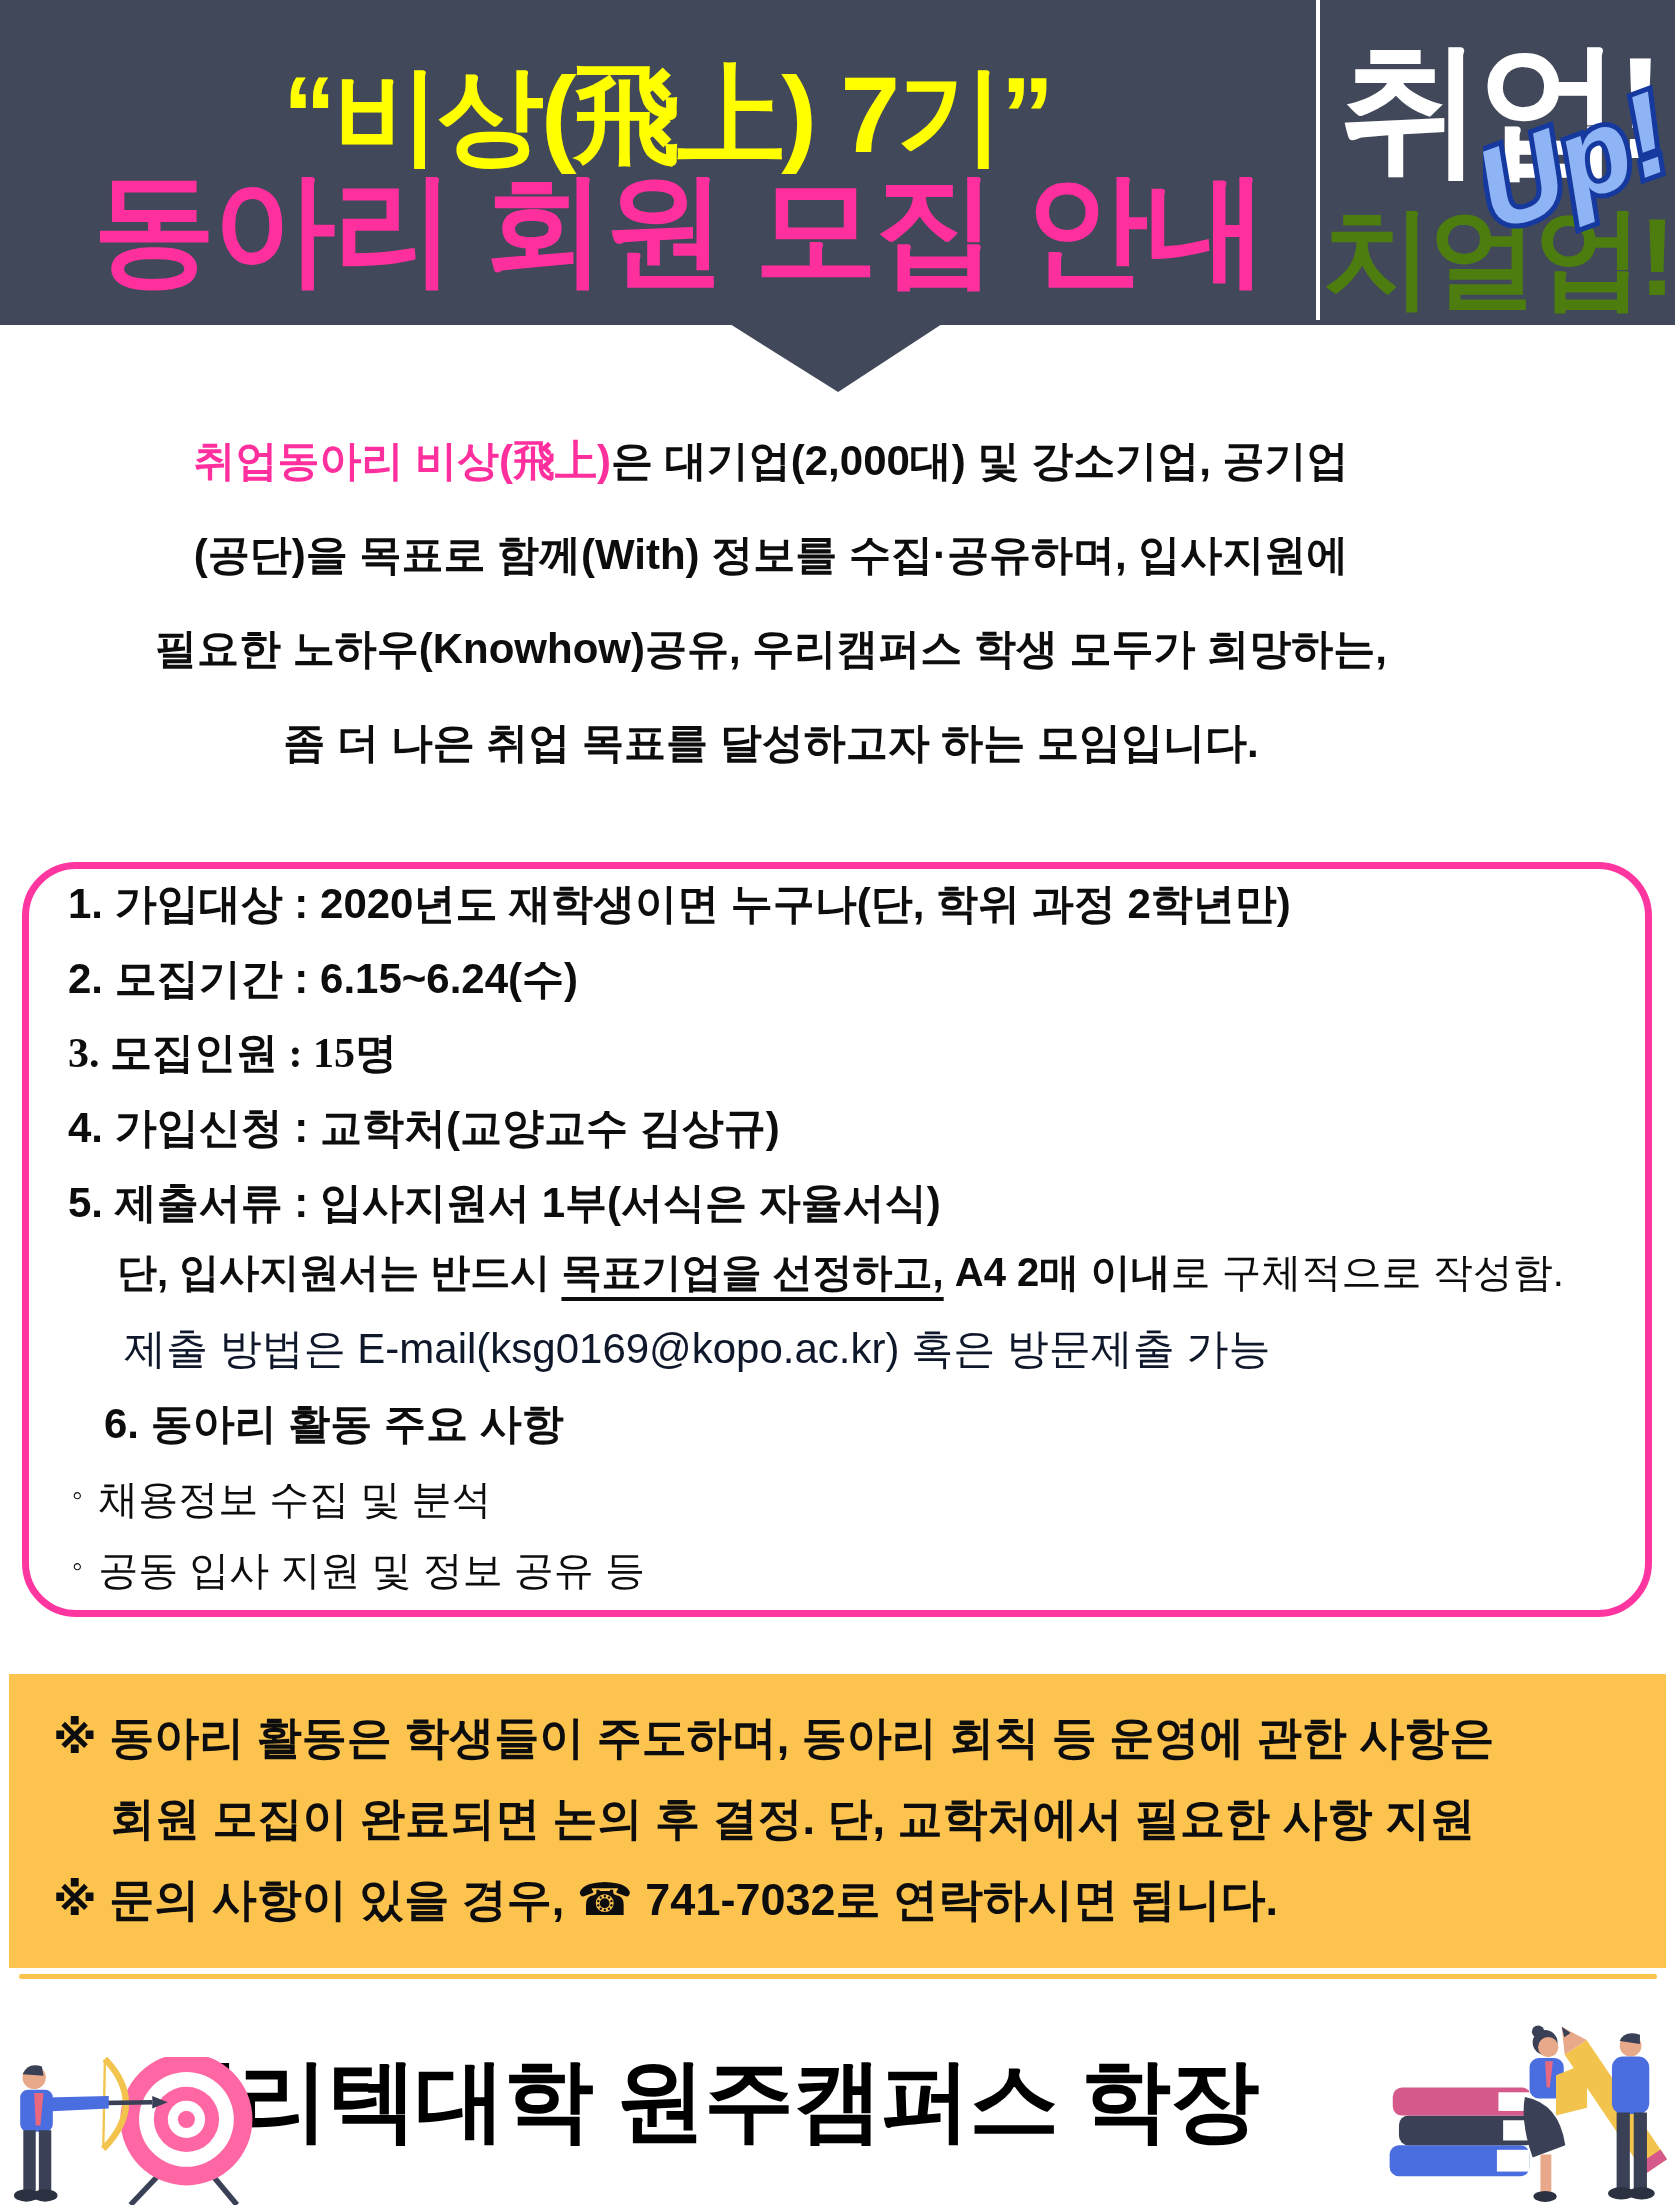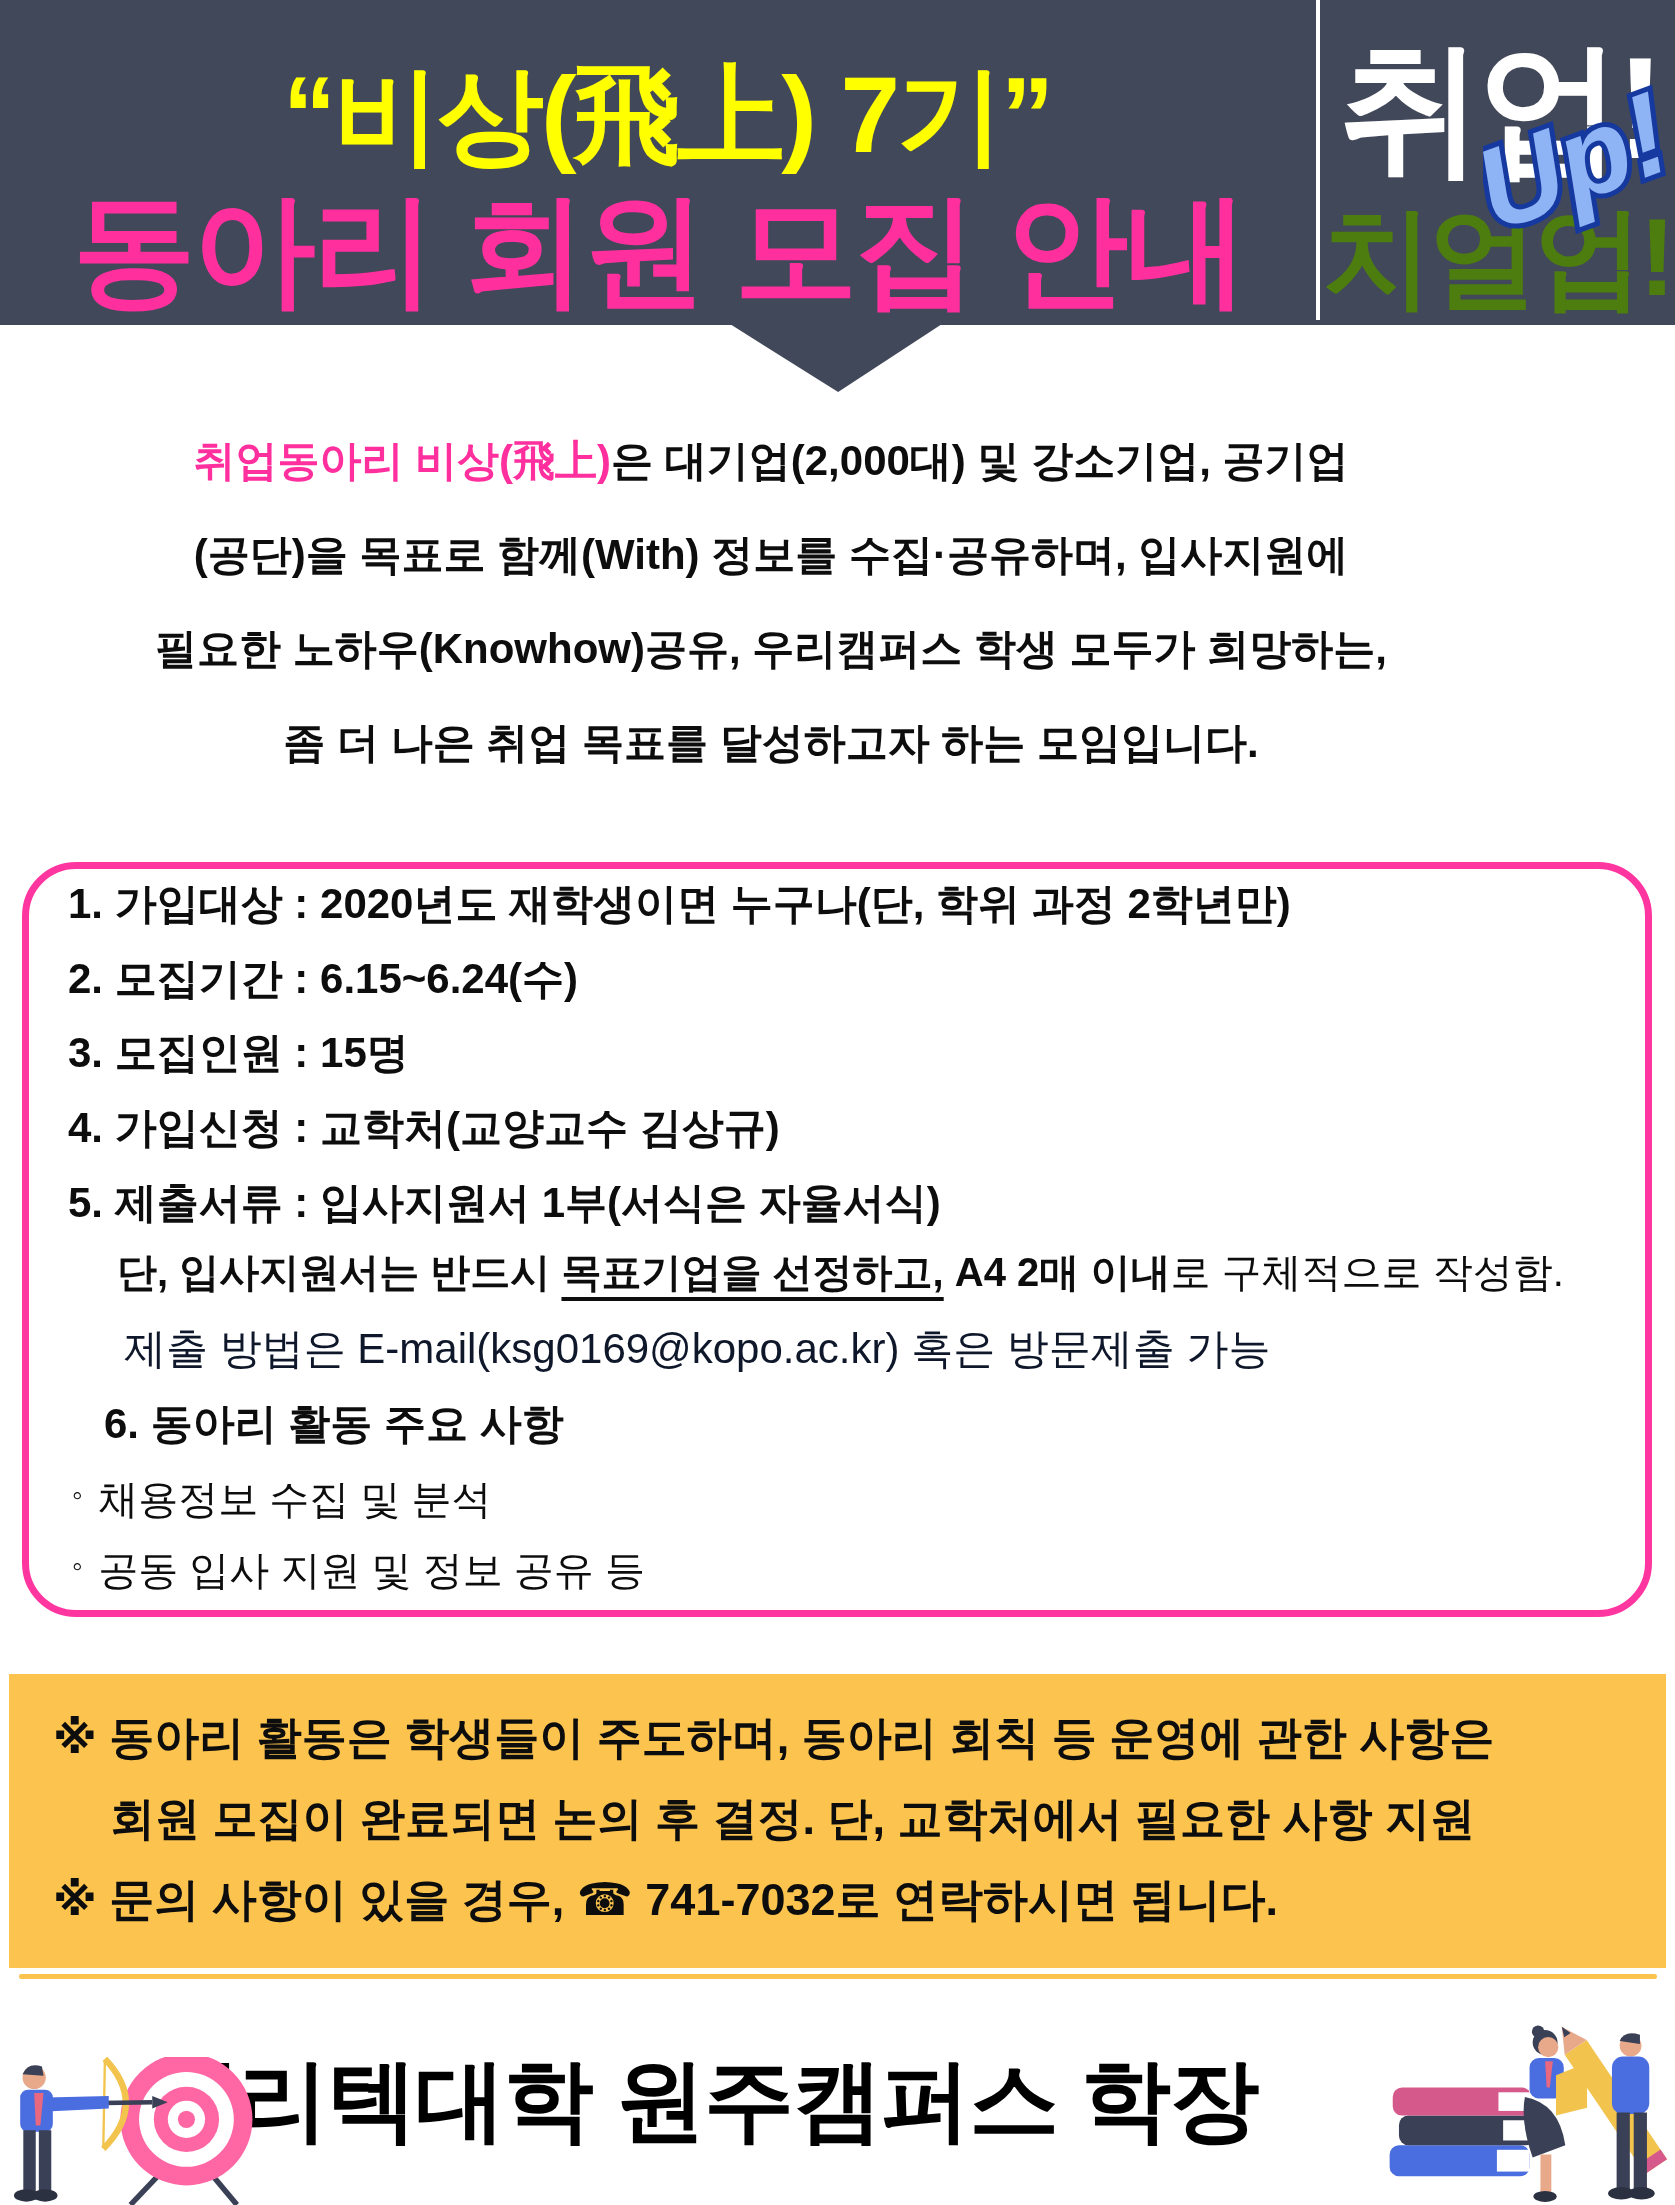--- a/index.html
+++ b/index.html
@@ -10,39 +10,39 @@
   .abs{position:absolute;}
   .nowrap{white-space:nowrap;}
 
   
   .header-band{left:0;top:0;width:1676px;height:325px;background:#414859;}
   .header-gap{left:1316px;top:0;width:3.9px;height:320px;background:#ffffff;}
   .header-tail{left:730px;top:324px;width:212px;height:68px;background:#414859;
     -webkit-clip-path:polygon(0 0,100% 0,51% 100%);clip-path:polygon(0 0,100% 0,51% 100%);}
   .title1{left:0;top:44px;width:1318px;text-align:center;font-size:107px;font-weight:800;
     color:#ffff00;letter-spacing:-3.1px;padding-left:8px;}
-  .title2{left:0;top:169px;width:1318px;text-align:center;font-size:123px;font-weight:800;
-    color:#ff2f9e;letter-spacing:-3.1px;}
+  .title2{left:0;top:148px;width:1318px;text-align:center;font-size:123px;font-weight:800;
+    color:#ff2f9e;letter-spacing:-3.1px;padding-left:20px;}
   .logo-line1{left:1322px;top:12.4px;width:353px;text-align:center;font-size:145px;font-weight:900;
     color:#ffffff;letter-spacing:-6.2px;}
   .logo-line2{left:1318px;top:184px;width:358px;text-align:center;font-size:110px;font-weight:900;
     color:#4d7c0f;letter-spacing:-4.7px;}
   .logo-up{left:1483px;top:84px;width:193px;height:194px;}
 
   
   .intro{left:15px;top:414px;width:1512px;text-align:center;font-size:42px;font-weight:700;
     line-height:94px;color:#0d0d0d;}
   .intro .hl{color:#ff2f9e;}
 
   
   .info-box{left:22px;top:862px;width:1616px;height:741px;border:7.8px solid #ff35a0;
     border-radius:54px;background:#ffffff;}
   .item{font-size:42px;font-weight:700;color:#0d0d0d;}
   .r1{left:68px;top:876px;}  .r2{left:68px;top:951px;}
-  .r3{left:68px;top:1025px;}  .r4{left:68px;top:1100px;}
+  .r3{left:68px;top:1025px;font-family:Liberation Serif, serif;}  .r4{left:68px;top:1100px;}
   .r5{left:68px;top:1175px;}  .r6{left:68px;top:1396px;margin-left:36px;}
   .note-line{left:117px;top:1245px;font-size:40px;font-weight:400;color:#0d0d0d;}
   .note-line .b{font-weight:700;}
   .note-line .u{font-weight:700;text-decoration:underline;text-decoration-thickness:3.9px;text-underline-offset:11px;}
   .email-line{left:124px;top:1321px;font-size:42px;font-weight:400;color:#0f172a;}
   .bullet-line{font-size:40px;font-weight:400;color:#0d0d0d;}
   .bl1{left:72px;top:1472px;} .bl2{left:72px;top:1543px;}
   .bullet-dot{display:inline-block;font-size:30px;vertical-align:7.8px;margin-right:15.6px;}
 
   

